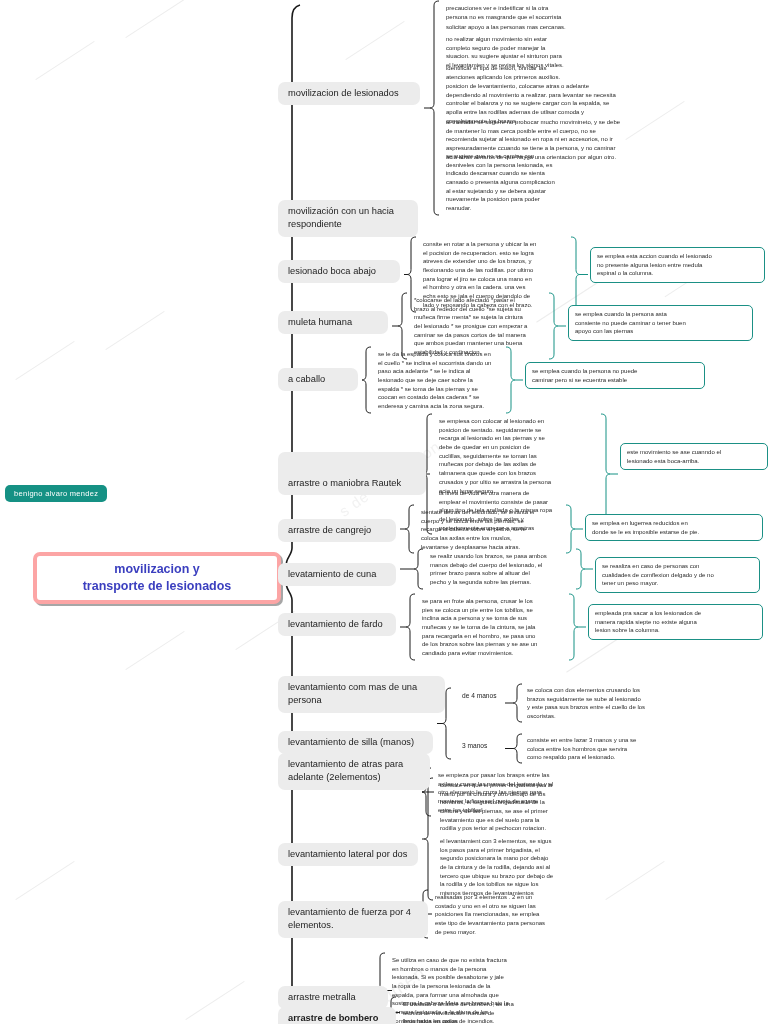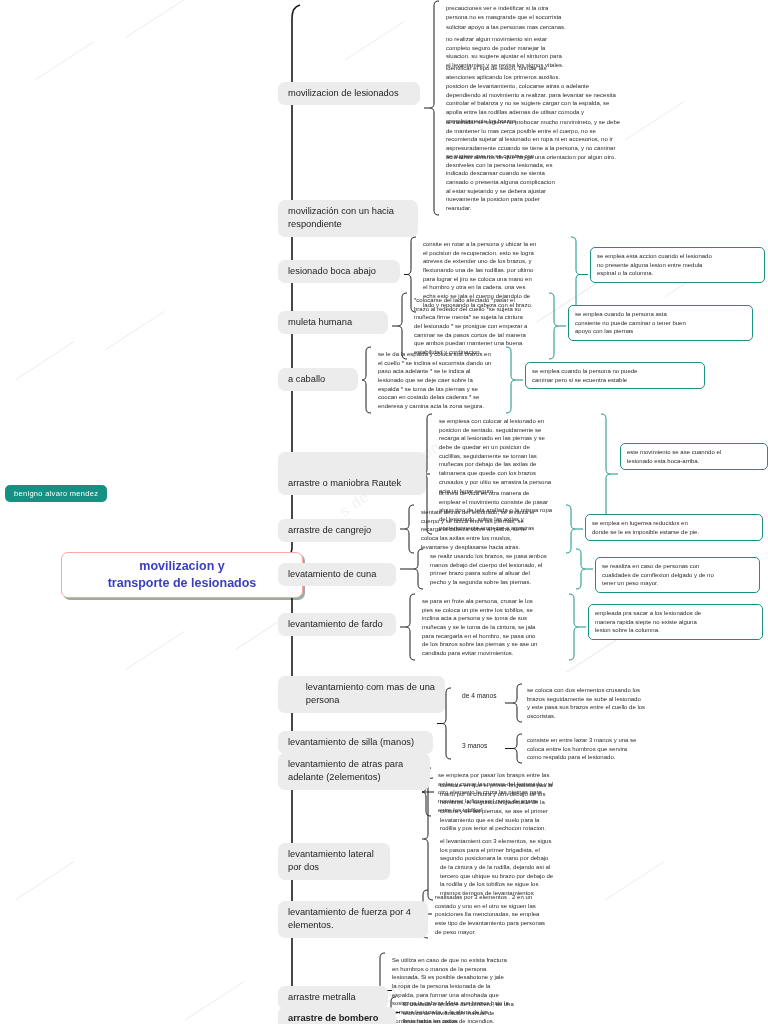--- a/index.html
+++ b/index.html
@@ -8,25 +8,24 @@
     font-family:"Liberation Sans","DejaVu Sans",sans-serif;overflow:hidden;
   }
   #canvas{position:absolute;inset:0;width:768px;height:1024px;}
   .wm{position:absolute;pointer-events:none;color:#e9e9e9;font-size:11px;
       transform:rotate(-35deg);white-space:nowrap;letter-spacing:1px;}
   .wmline{position:absolute;height:1px;background:#ededed;transform:rotate(-33deg);pointer-events:none;}
 
   
   #root-node{
     position:absolute;left:33px;top:552px;width:240px;height:44px;
-    border:1px solid #fca5a5;border-radius:7px;background:#fff;
+    border:4px solid #fca5a5;border-radius:7px;background:#fff;
     display:flex;align-items:center;justify-content:center;text-align:center;
     font-weight:bold;font-size:12.5px;color:#3b3fbf;line-height:1.35;
     box-shadow:2px 2px 0 rgba(0,0,0,.35);
-    margin-left:28px;
   }
   #author-badge{
     position:absolute;left:5px;top:485px;background:#159184;color:#fff;
     font-size:7.5px;padding:4px 9px;border-radius:5px;letter-spacing:.3px;
   }
 
   
   .pill{
     position:absolute;background:#ececec;border-radius:7px;
     color:#1d1d1d;font-size:9.3px;padding:5px 10px;line-height:1.45;
@@ -245,21 +244,21 @@
     <div class="detail" style="left: 422px; top: 597px; width: 175px;">se para en frote ala persona, crusar le los
 pies se coloca un pie entre los tobillos, se
 inclina acia a persona y se toma de sus
 muñecas y se le toma de la cintura, se jala
 para recargarla en el hombro, se pasa uno
 de los brazos sobre las piernas y se ase un
 candiado para evitar movimientos.</div>
     <div class="callout" style="left: 588px; top: 604px; width: 175px;">empleada pra sacar  a los lesionados de
 manera rapida siepte no existe alguna
 lesion sobre la columna.</div>
-    <div class="pill" style="left: 278px; top: 676px; width: 167px; justify-content: flex-end;">
+    <div class="pill" style="left: 278px; top: 676px; width: 167px;">
       <span style="white-space: pre-line;">levantamiento com mas de una
 persona</span>
     </div>
     <div class="pill" style="left: 278px; top: 731px; width: 155px;">
       <span style="white-space: pre-line;">levantamiento de silla  (manos)</span>
     </div>
     <div class="sublabel" style="left: 462px; top: 692px;">de 4 manos</div>
     <div class="detail" style="left: 527px; top: 686px; width: 175px;">se coloca con dos elementos  crusando los
 brazos seguidamente se sube al lesionado
 y este pasa sus brazos entre el cuello de los
@@ -270,21 +269,21 @@
 como respaldo para el lesionado.</div>
     <div class="pill" style="left: 278px; top: 753px; width: 152px;">
       <span style="white-space: pre-line;">levantamiento de atras para
 adelante (2elementos)</span>
     </div>
     <div class="detail" style="left: 438px; top: 771px; width: 160px;">se empieza por pasar los brasps entre las
 axilas y crusar las manos del lesionado y el
 otro elemento le cruza las piernas para
 mantener la firmesa l punto de agarre
 entre los tobillosl</div>
-    <div class="pill" style="left: 278px; top: 843px; width: 112px;">
+    <div class="pill" style="left: 278px; top: 843px; width: 140px;">
       <span style="white-space: pre-line;">levantamiento lateral por dos</span>
     </div>
     <div class="detail" style="left: 440px; top: 781px; width: 165px;">consiste en que el primer brigadista pas la
 mano por la cintura y otro debajo de los
 hombros, el segundo brigadista lo de la
 cintura y de las piernas, se ase el primer
 levatamiento que es del suelo para la
 rodilla y pos terior al pechocon rotacion.</div>
     <div class="detail" style="left: 440px; top: 837px; width: 165px;">el levantamient con 3 elementos, se sigus
 los pasos para el primer brigadista, el

